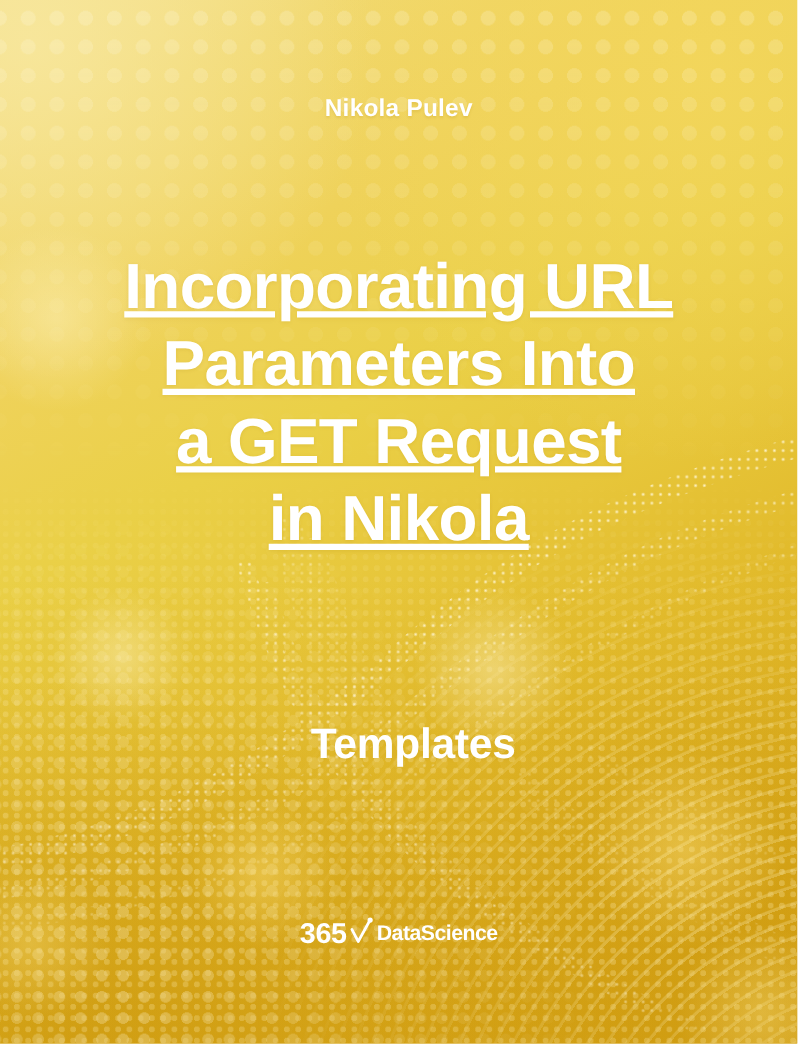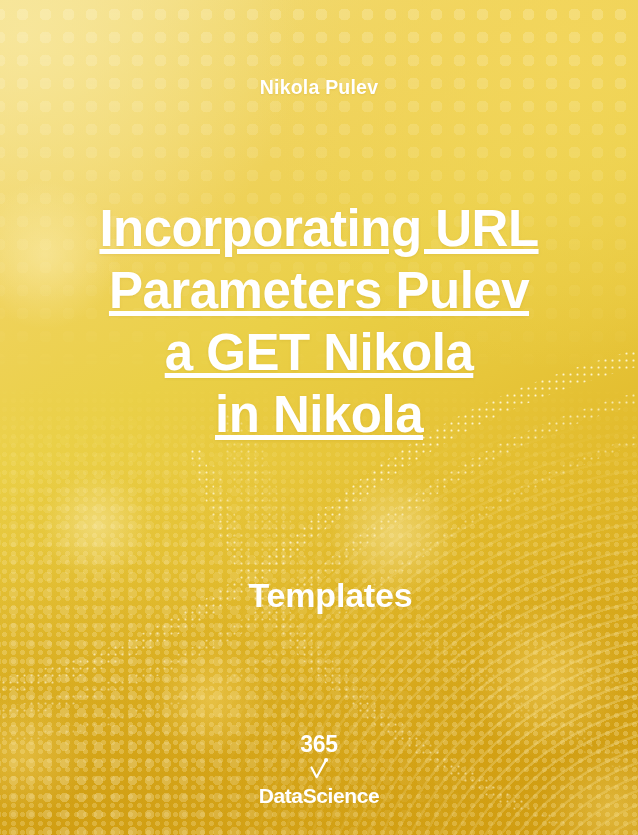--- a/index.html
+++ b/index.html
@@ -163,31 +163,30 @@
   .logo {
     position: absolute;
     top: 733px;
     left: 0;
     right: 0;
     display: flex;
     align-items: center;
     justify-content: center;
     gap: 1px;
     color: #ffffff;
-    flex-direction: column;
   }
   .logo-365 {
     font-size: 23px;
     font-weight: bold;
     letter-spacing: -0.3px;
     line-height: 1;
   }
   .logo-mark { display: block; margin: 0 1px 3px 1px; }
   .logo-word {
-    font-size: 21px;
+    font-size: 17px;
     font-weight: bold;
     letter-spacing: -0.4px;
     line-height: 1;
   }
 </style>
 </head>
 <body>
 
 <div id="cover">
 
@@ -237,22 +236,22 @@
   <div class="bokeh" style="left:150px;  top:640px; width:120px; height:120px; background:radial-gradient(circle,rgba(255,228,130,.38) 0%,rgba(255,228,130,0) 70%);"></div>
   <div class="bokeh" style="left:540px;  top:740px; width:140px; height:140px; background:radial-gradient(circle,rgba(255,232,140,.34) 0%,rgba(255,232,140,0) 70%);"></div>
   <div class="bokeh" style="left:-40px;  top:690px; width:130px; height:130px; background:radial-gradient(circle,rgba(255,232,140,.30) 0%,rgba(255,232,140,0) 70%);"></div>
 
   <div class="content">
 
     <div class="author">Nikola Pulev</div>
 
     <div class="title">
       <span class="line">Incorporating URL</span>
-      <span class="line">Parameters Pulev</span>
-      <span class="line">a GET Nikola</span>
+      <span class="line">Parameters Into</span>
+      <span class="line">a GET Request</span>
       <span class="line">in Nikola</span>
     </div>
 
     <div class="subtitle">Templates</div>
 
     <div class="logo">
       <span class="logo-365">365</span>
       <svg class="logo-mark" width="20" height="24" viewBox="0 0 20 24" aria-hidden="true">
         <path d="M2.5 10.5 L7.6 20.2 L16.4 4.2" fill="none" stroke="#ffffff" stroke-width="2.2" stroke-linecap="round" stroke-linejoin="round"></path>
         <circle cx="17.1" cy="3.0" r="2.1" fill="#ffffff"></circle>

